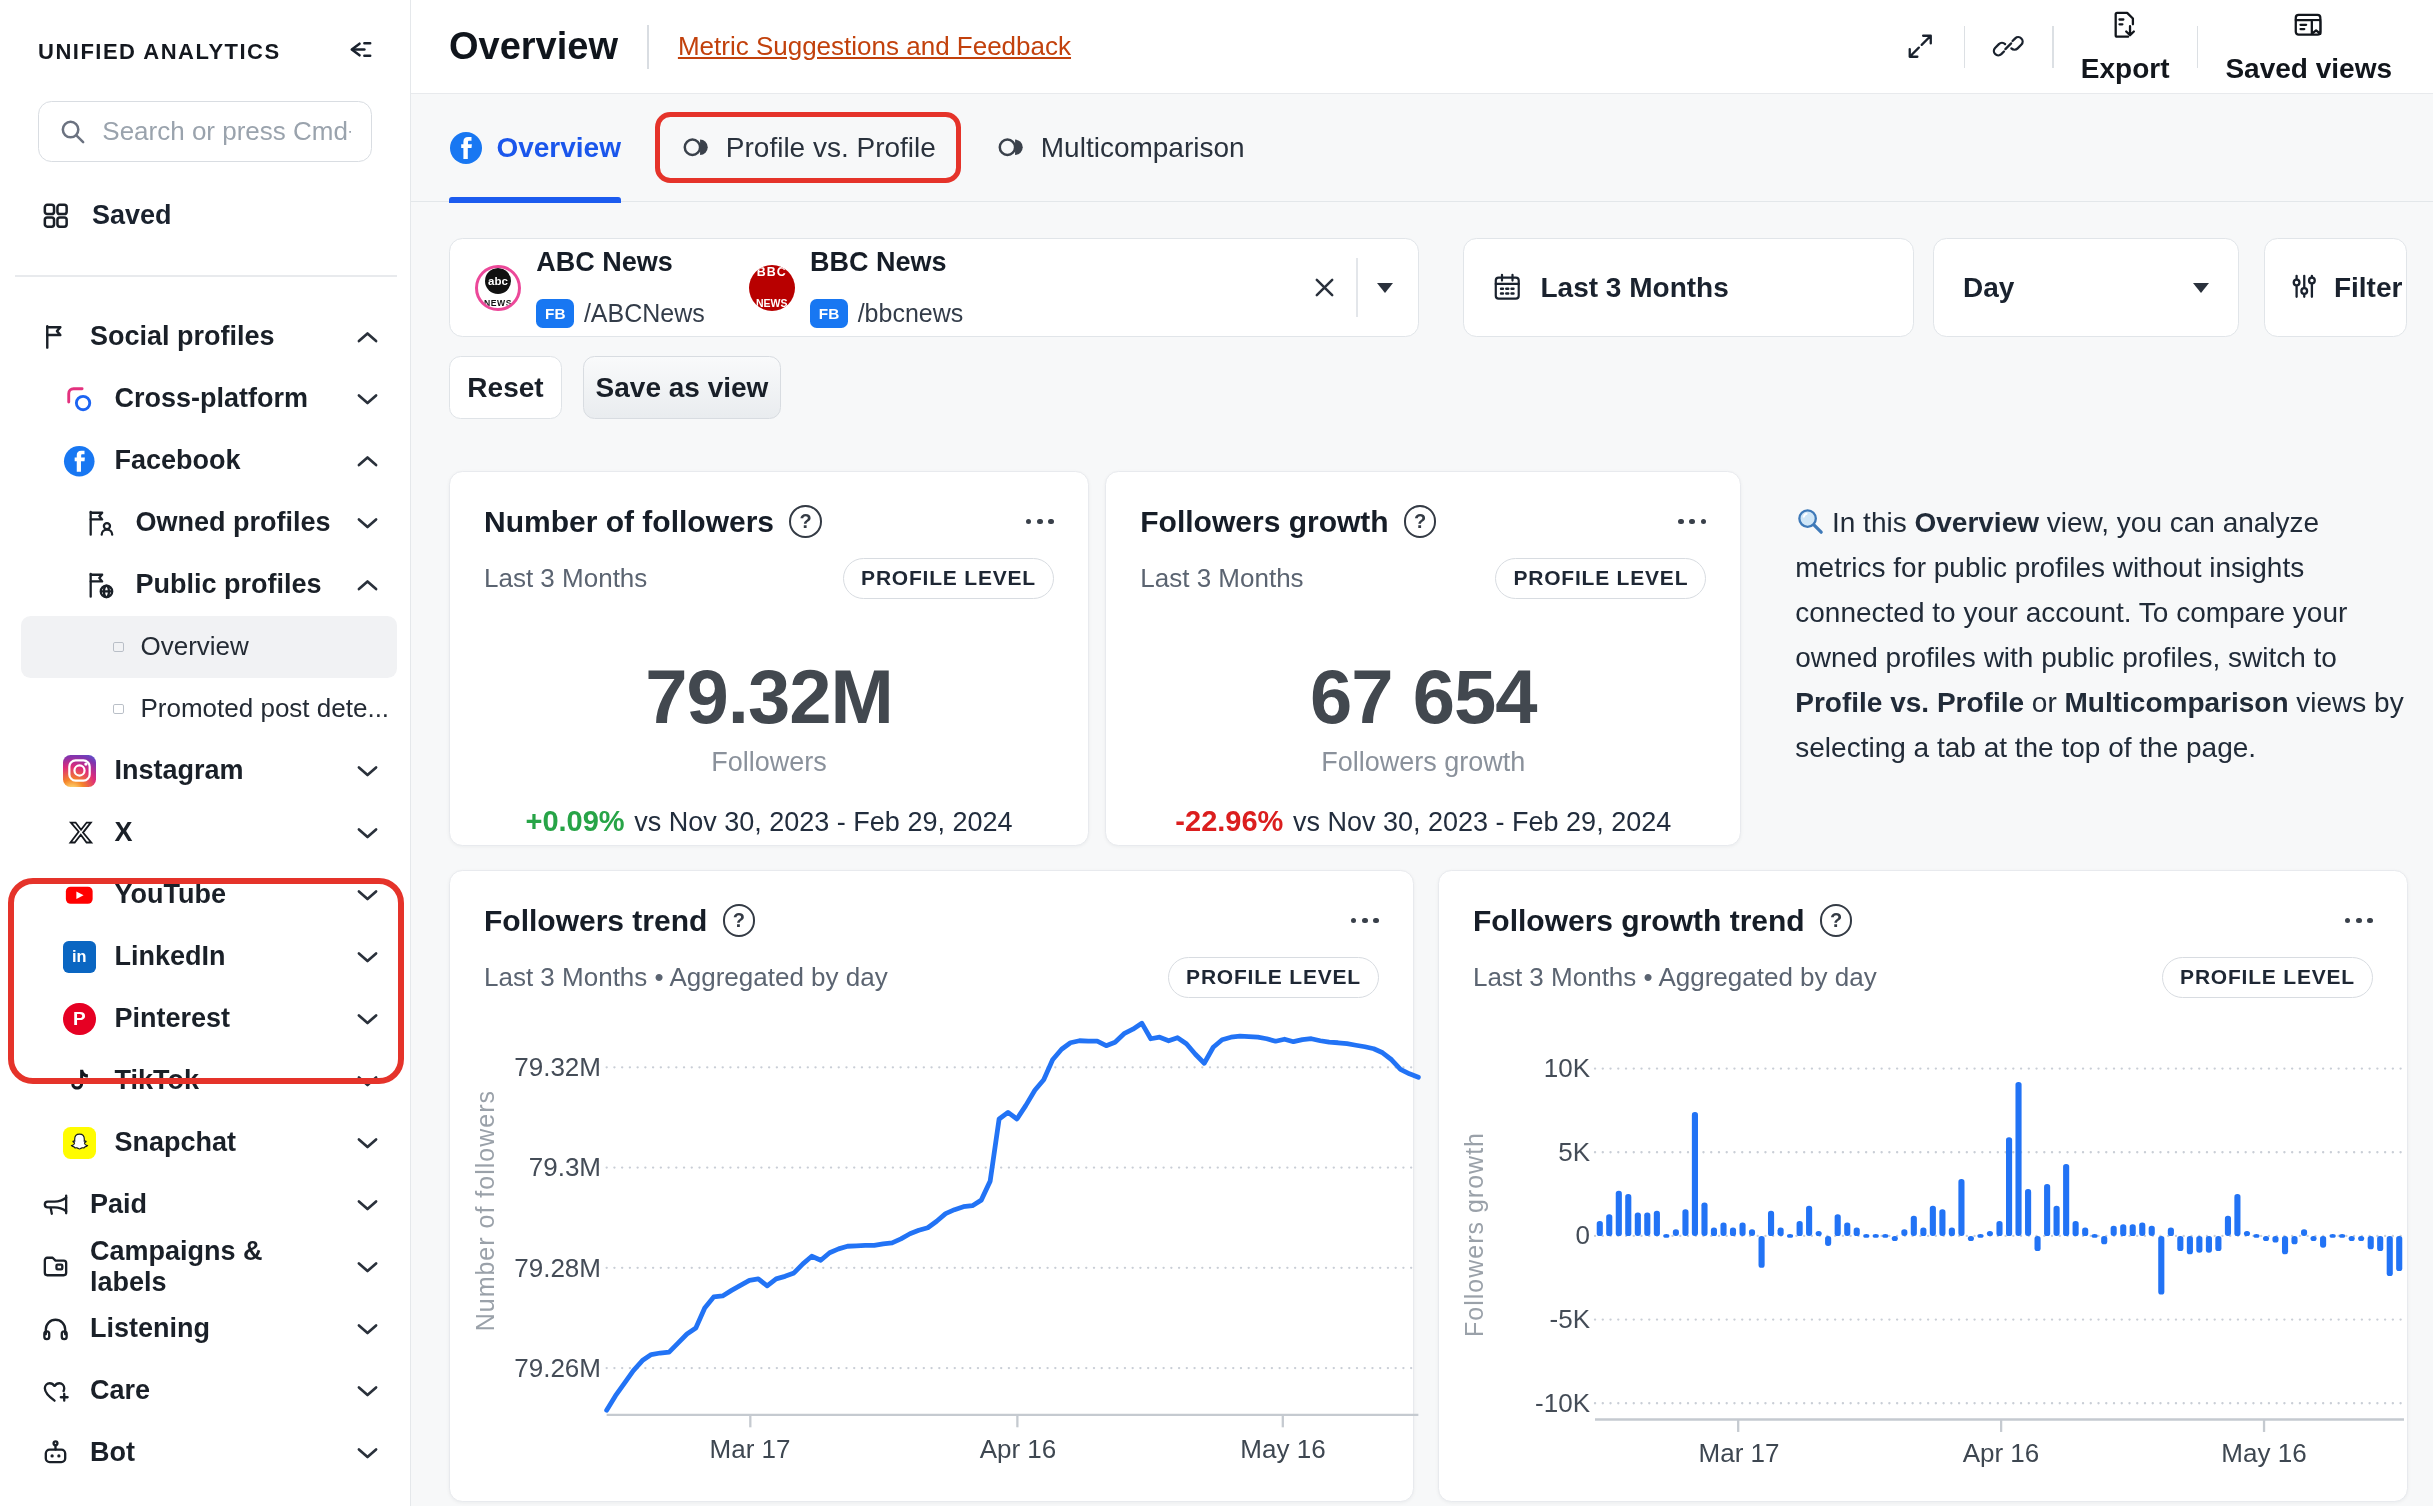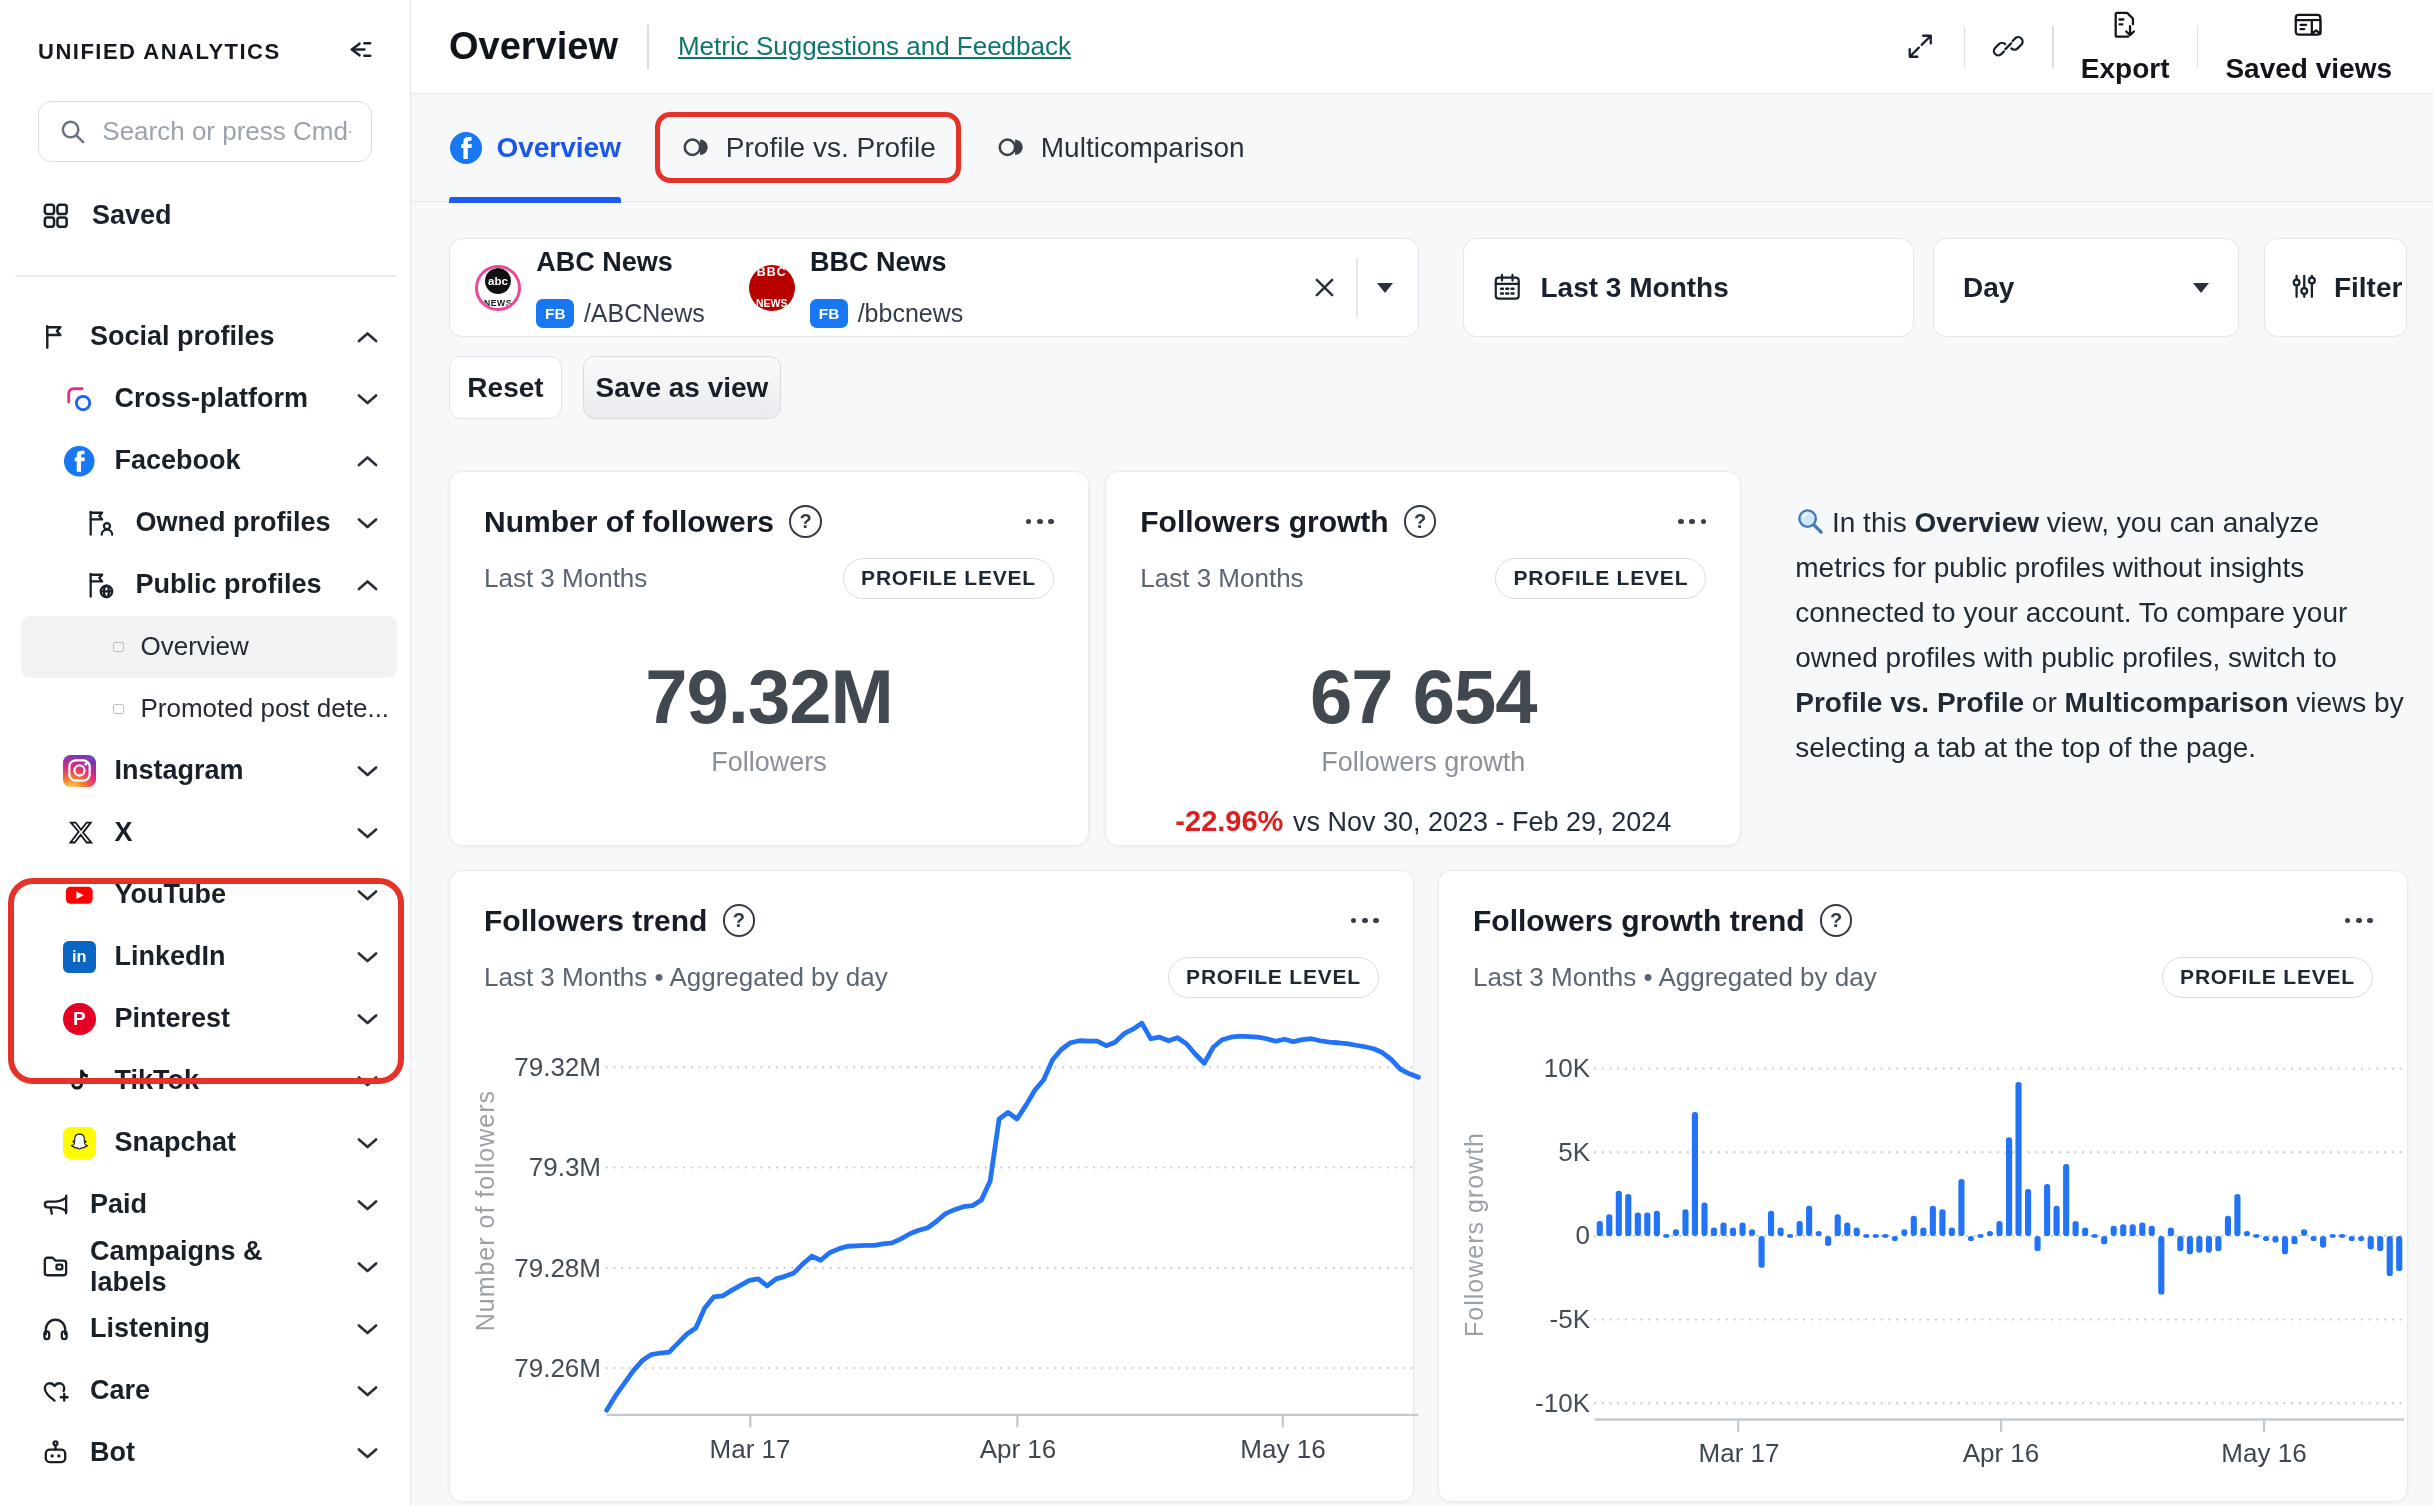--- a/index.html
+++ b/index.html
@@ -35,21 +35,21 @@
   .yt { background:transparent; }
   .li { background:#0A66C2; color:#fff; font-weight:700; font-size:16.3px; border-radius:5.7px; }
   .pin { background:#E60023; border-radius:50%; color:#fff; font-weight:700; font-size:19px; }
   .snap { background:#FFFC00; border-radius:7.6px; }
 
   
   .main { position:relative; flex:1; height:1506px; background:#F7F8F9; }
   .top-header { height:94px; background:#fff; border-bottom:1.9px solid #E8EAED; display:flex; align-items:center; padding:0 42px 0 38px; }
   .page-title { font-size:38px; font-weight:700; color:#10151C; }
   .vsep-title { width:1.9px; height:44px; background:#D9DDE2; margin:0 29px; }
-  .suggest-link { font-size:26px; color:#0f766e; text-decoration:underline; font-weight:500; cursor:pointer;text-align:center; }
+  .suggest-link { font-size:26px; color:#c2410c; text-decoration:underline; font-weight:500; cursor:pointer;text-align:center; }
   .header-right { margin-left:auto; display:flex; align-items:center; }
   .hbtn { display:flex; align-items:center; gap:11.5px; font-size:28px; font-weight:700; color:#12161C; cursor:pointer;flex-direction:column; }
   .vsep { width:1.9px; height:42px; background:#DCE0E4; margin:0 27px; }
 
   .tabbar { position:relative; height:108px; display:flex; align-items:center; gap:59px; padding-left:38px; border-bottom:1.9px solid #E3E7EA; }
   .tab { position:relative; height:100%; display:flex; align-items:center; cursor:pointer; }
   .tab-inner { position:relative; display:flex; align-items:center; gap:13.4px; font-size:28px; font-weight:500; color:#2A323D; }
   .tab.active .tab-inner { color:#1A56EC; font-weight:600; }
   .tab.active::after { content:''; position:absolute; left:0; right:0; bottom:-1.9px; height:5.7px; background:#1C5BEF; border-radius:2.9px 2.9px 0 0; }
   .tab-ring::before { content:''; position:absolute; inset:-19px -25px; border:5.7px solid #E5332A; border-radius:15.3px; }
@@ -590,20 +590,23 @@
               <i></i>
               <i></i>
             </span>
         </div>
         <div class="card-sub">
           <span class="period">Last 3 Months</span>
           <span class="badge">PROFILE LEVEL</span>
         </div>
         <div class="big-num">79.32M</div>
         <div class="big-label">Followers</div>
+        <div class="delta-row">
+          <span class="delta green">+0.09%</span><span>vs Nov 30, 2023 - Feb 29, 2024</span>
+        </div>
       </section>
 
       <section class="card metric-card">
         <div class="card-head">
           <h3>Followers growth</h3>
           <span class="qicon">?</span>
           <span class="dots">
               <i></i>
               <i></i>
               <i></i>

